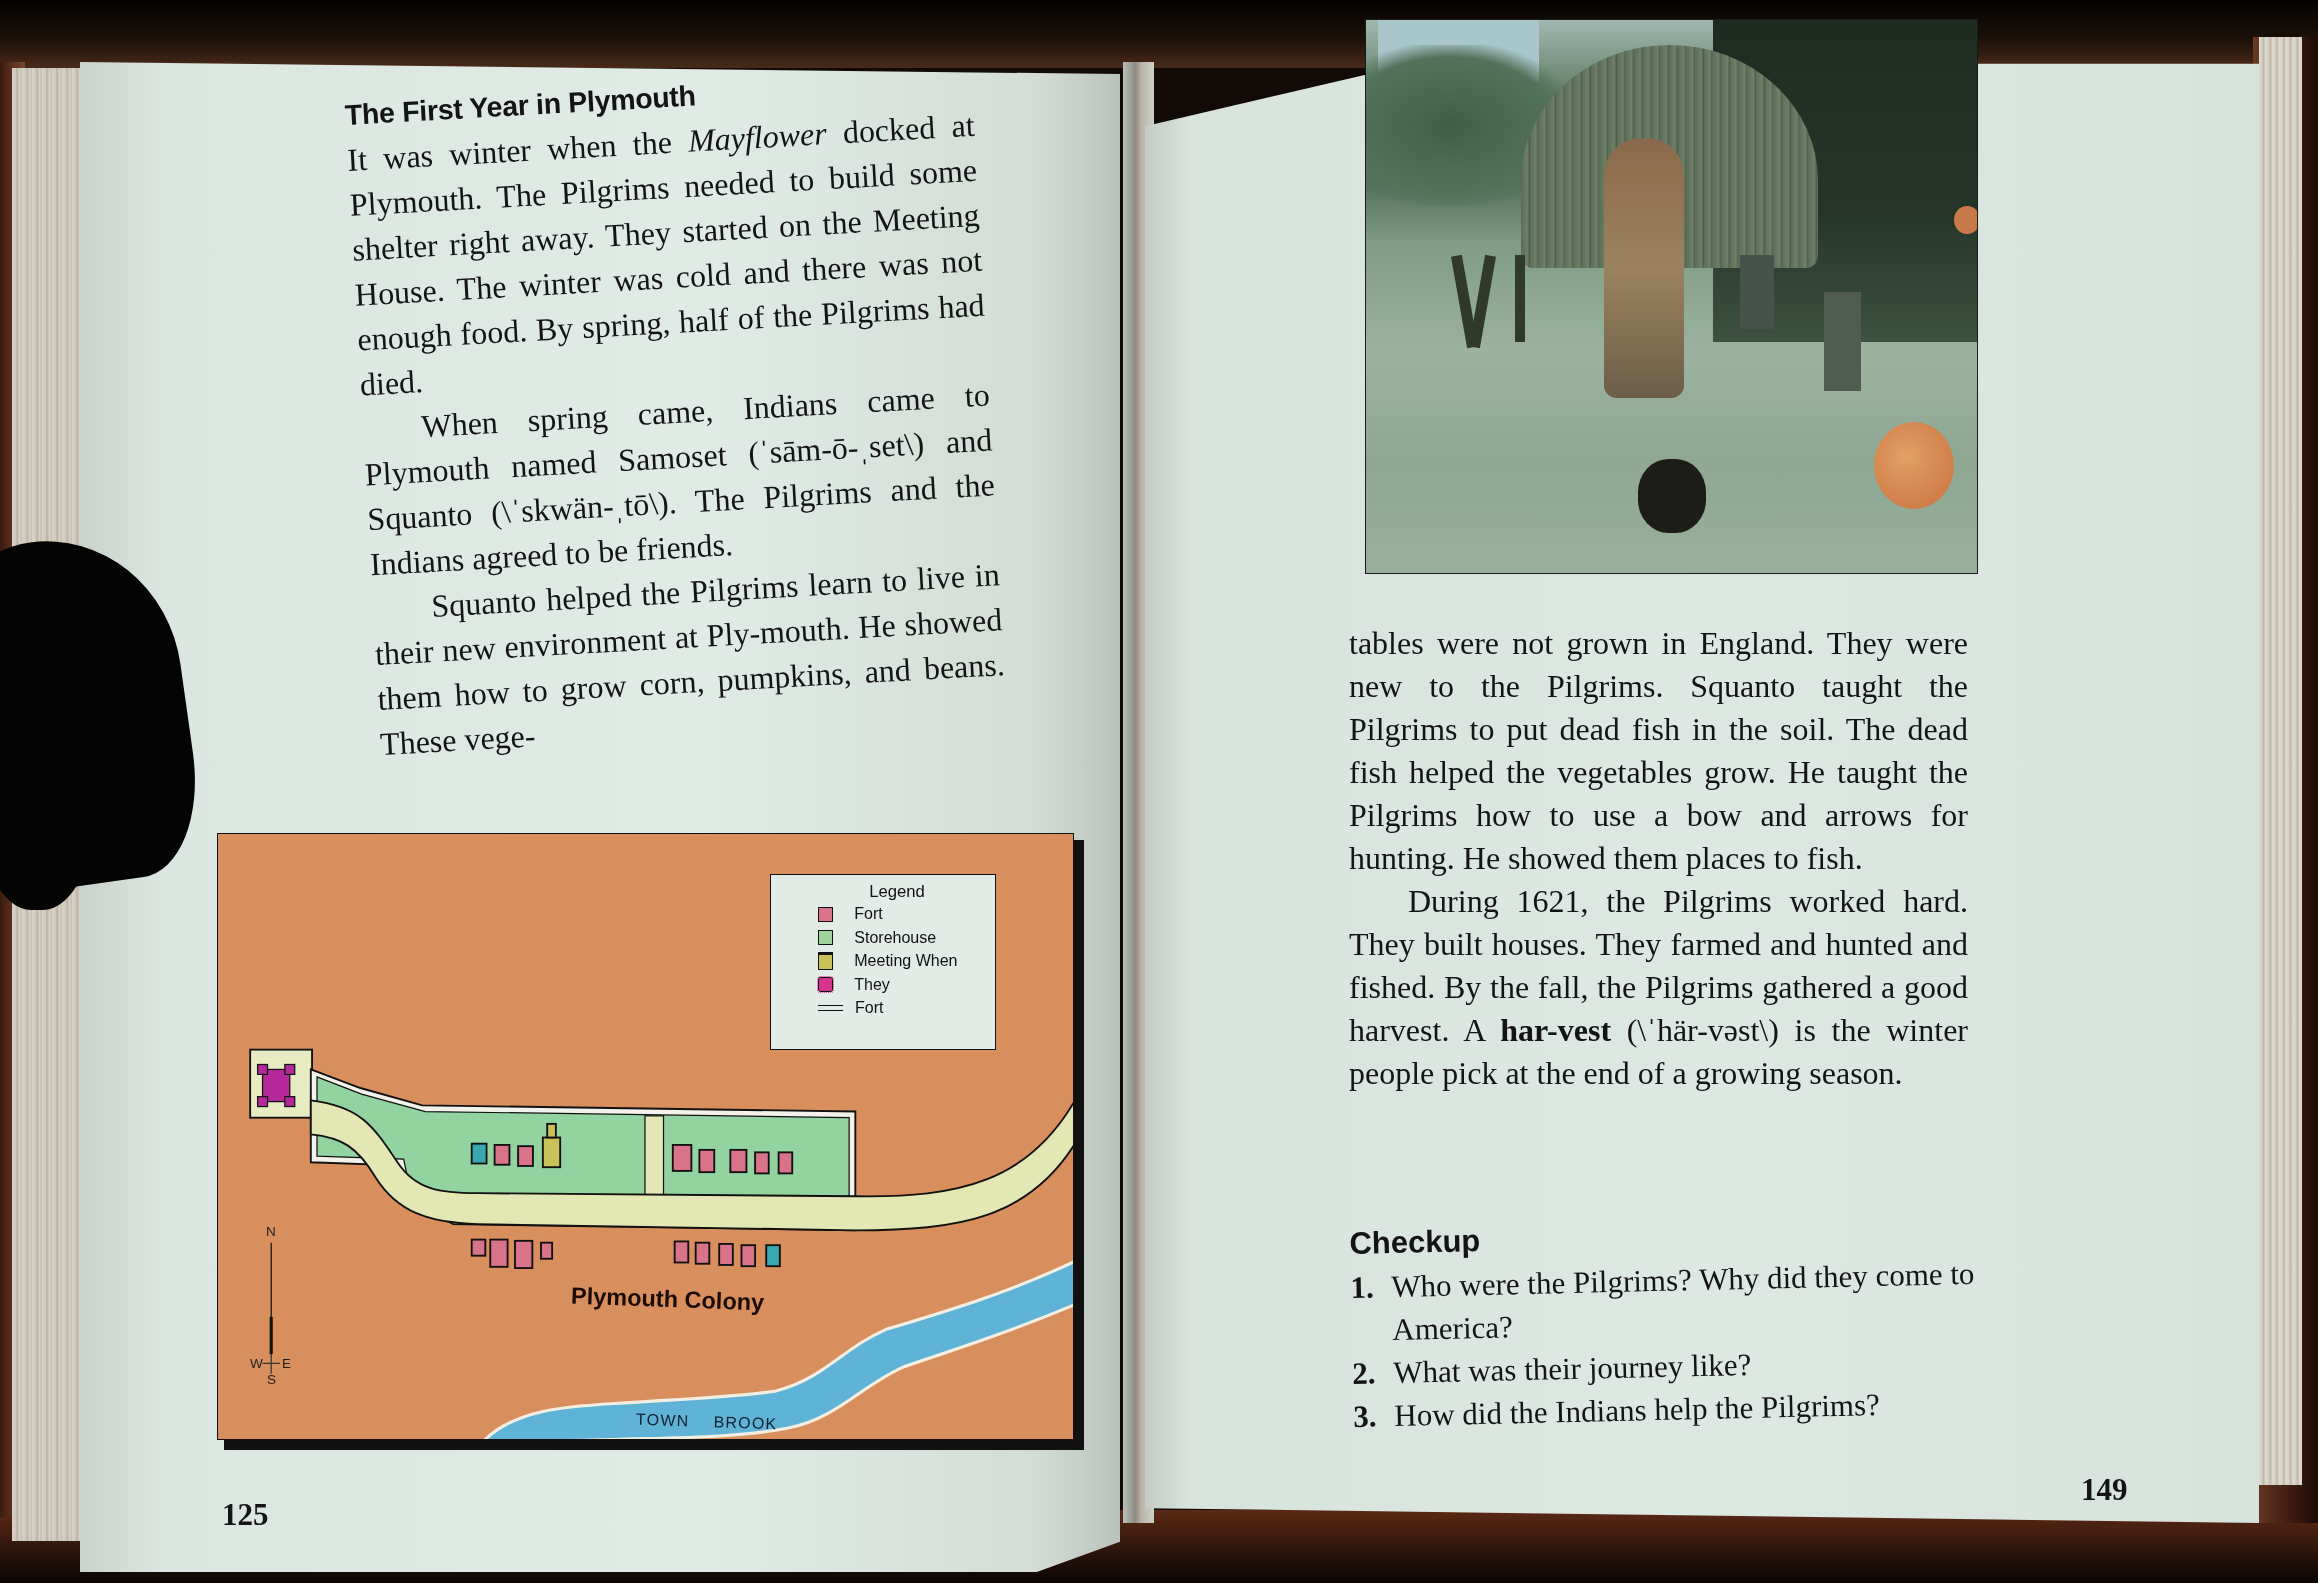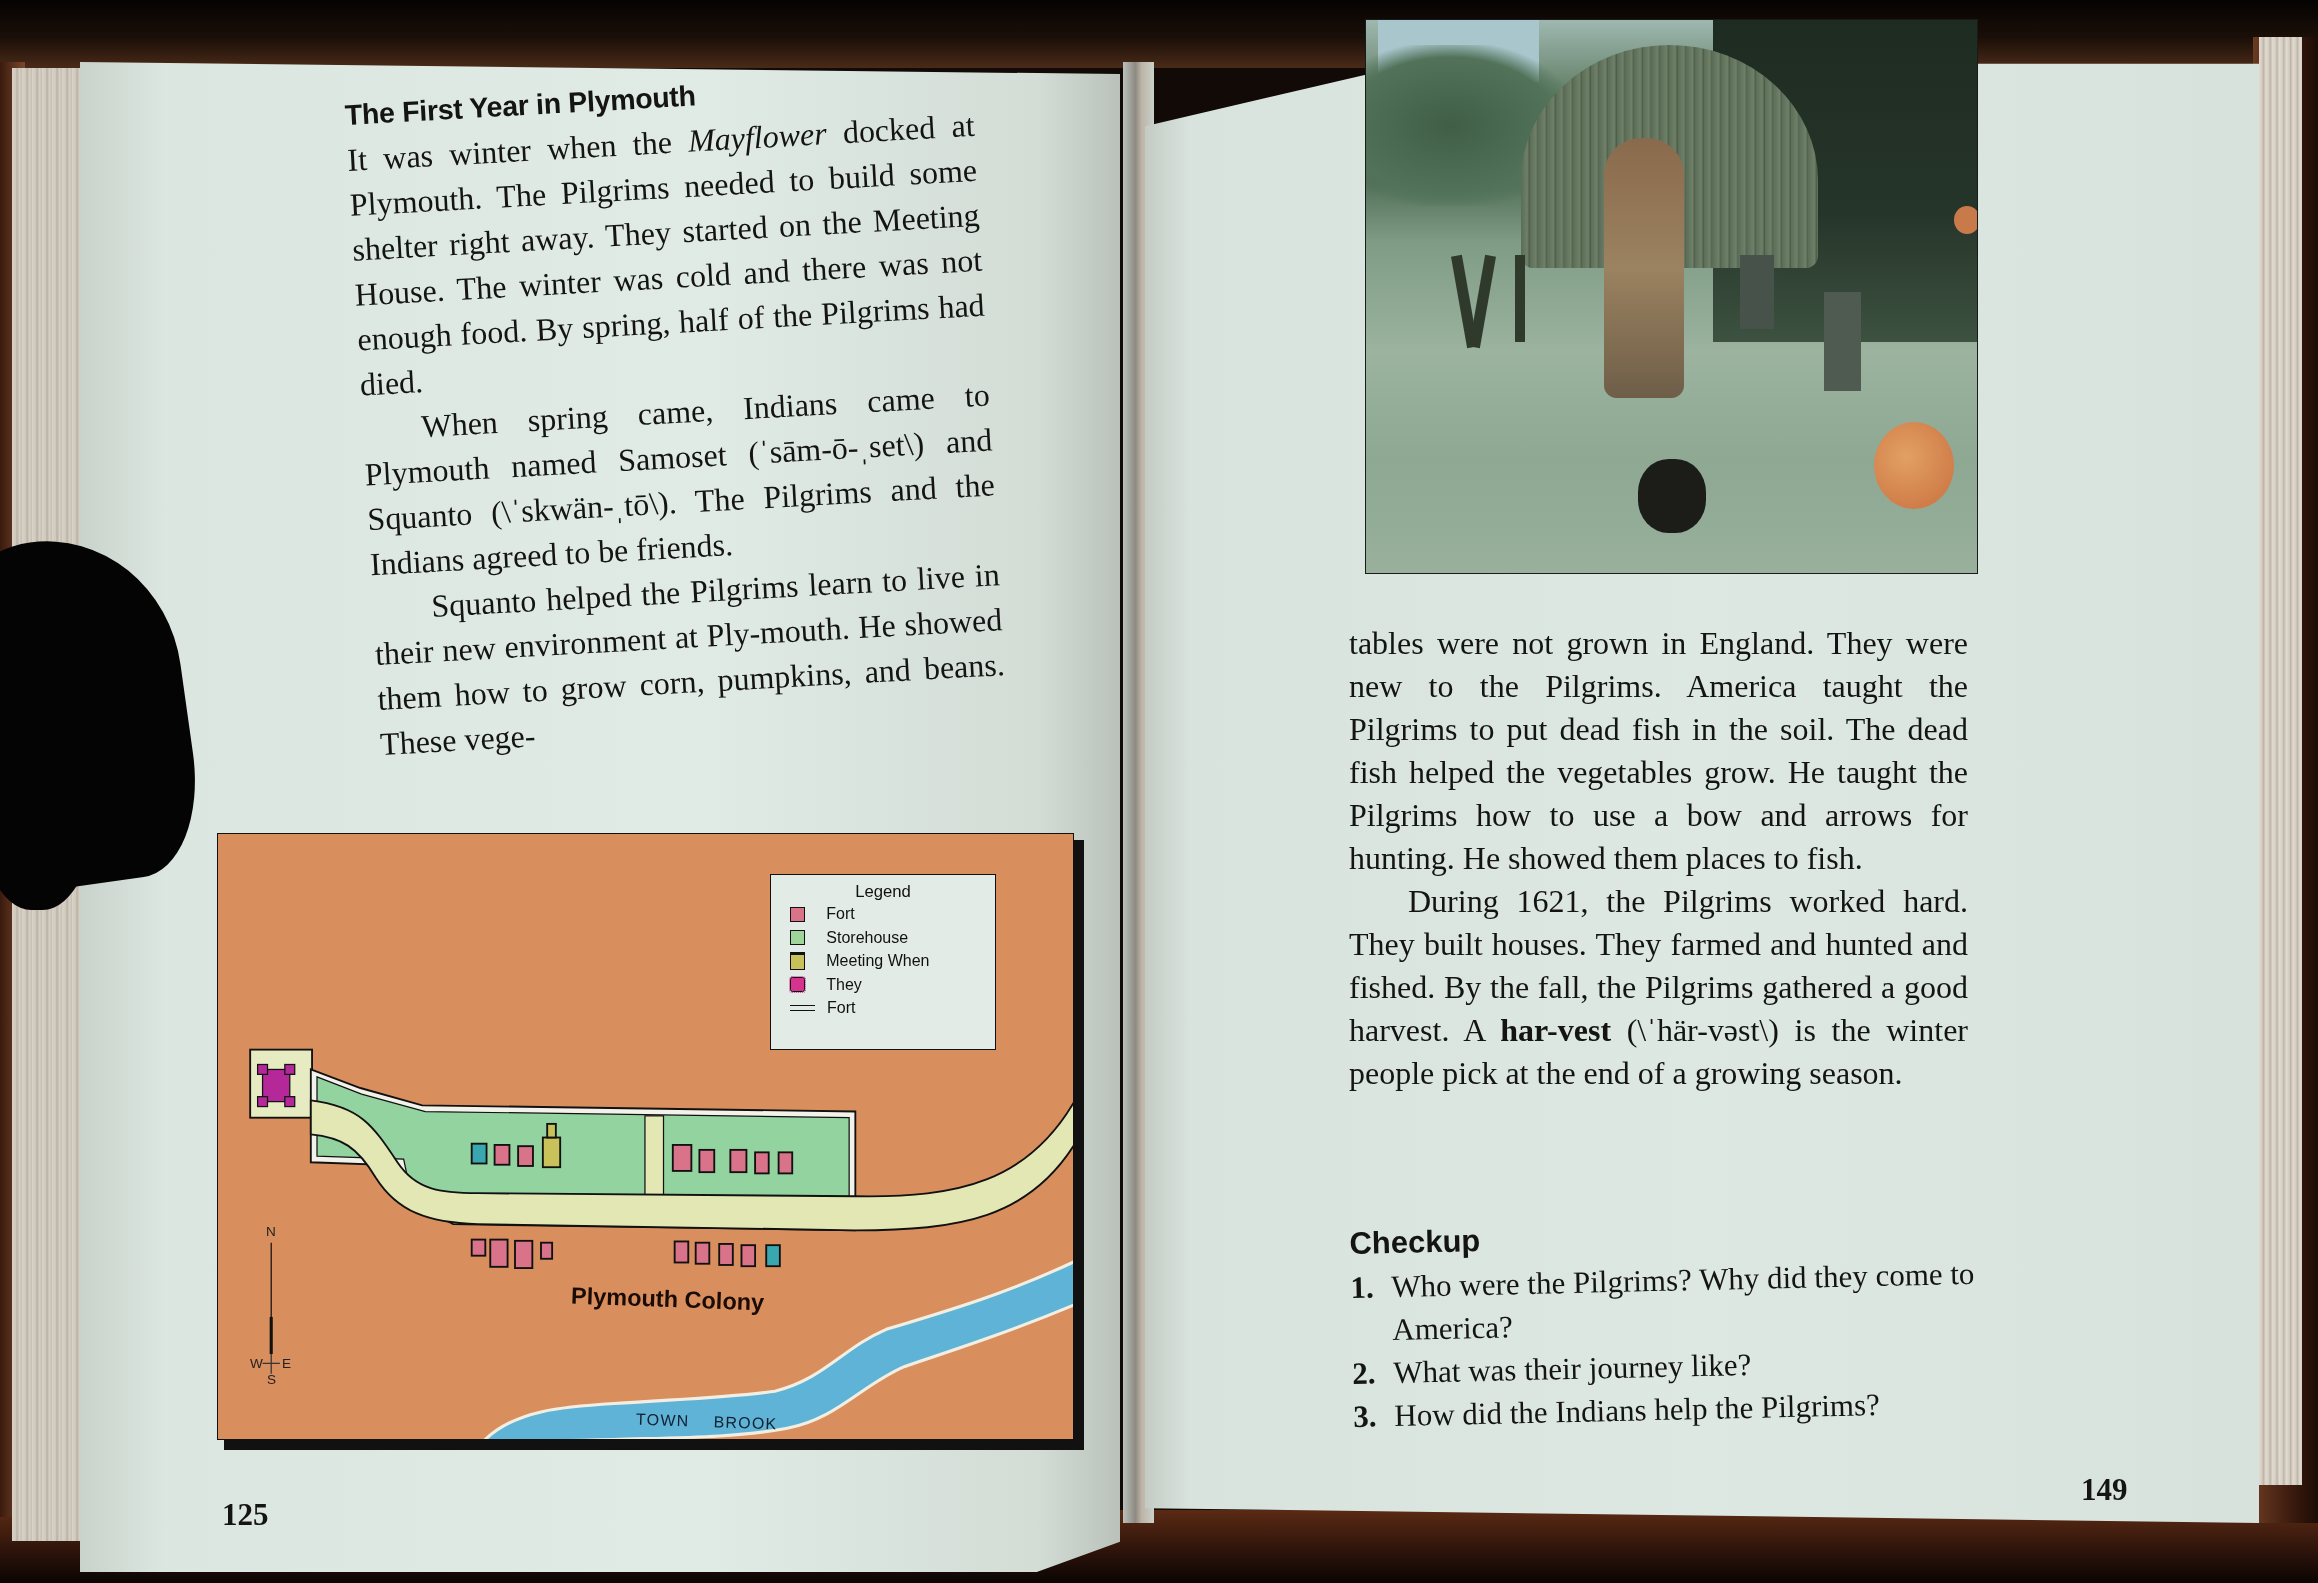--- a/index.html
+++ b/index.html
@@ -47,21 +47,21 @@
   .para i { font-style:italic; }
 
   
   .map-wrap { position:absolute; left:217px; top:833px; width:867px; height:616px; }
   .map-shadow { position:absolute; left:7.4px; top:7.4px; width:860px; height:610px; background:#111; }
   .map { position:absolute; left:0; top:0; width:857px; height:607px;
     background:#d98e5d; border:1.9px solid #111; box-sizing:border-box; overflow:hidden; }
   .map svg { position:absolute; left:0; top:0; }
   .legend { position:absolute; left:552px; top:40px; width:226px; height:176px;
     background:#e2ebe6; border:1.9px solid #111; box-sizing:border-box;
-    font-family:"Liberation Sans", "DejaVu Sans", sans-serif; color:#111; }
+    font-family:"Liberation Sans", "DejaVu Sans", sans-serif; color:#111;padding-left:28px; }
   .legend-title { text-align:center; font-size:16.7px; margin-top:7.4px; }
   .legend-item { display:flex; align-items:center; height:23.5px; padding-left:18.6px; font-size:16px; }
   .legend-swatch { width:15px; height:15px; border:1.2px solid #111; margin-right:21.7px; box-sizing:border-box; }
   .map-title { position:absolute; left:353px; top:452px; font-family:"Liberation Sans", "DejaVu Sans", sans-serif;
     font-weight:bold; font-size:23.5px; color:#1a0c05; transform:rotate(2deg); }
   .brook-label { position:absolute; left:418px; top:579px; font-family:"Liberation Sans","DejaVu Sans",sans-serif;
     font-size:16px; color:#102030; letter-spacing:1.2px; word-spacing:18.6px; transform:rotate(2deg); }
   .compass-label { position:absolute; font-family:"Liberation Sans","DejaVu Sans",sans-serif; font-size:13.6px; color:#222; }
 
   
@@ -232,21 +232,21 @@
   <div class="stake" style="left:111px;top:235px;width:11px;height:93px;transform:rotate(10deg)"></div>
   <div class="stake" style="left:149px;top:235px;width:10px;height:87px"></div>
   <div class="stake" style="left:374px;top:235px;width:34px;height:74px;background:#46524a"></div>
   <div class="stake" style="left:458px;top:272px;width:37px;height:99px;background:#4f5a50"></div>
   <div class="pot"></div>
   <div class="pumpkin-big"></div>
   <div class="pumpkin-small"></div>
 </div>
 
 <div class="right-text">
-  <p class="para">tables were not grown in England.  They were new to the Pilgrims.  America taught the Pilgrims to put dead fish in the soil. The dead fish helped the vegetables grow.  He taught the Pilgrims how to use a bow and arrows for hunting.  He showed them places to fish.</p>
+  <p class="para">tables were not grown in England.  They were new to the Pilgrims.  Squanto taught the Pilgrims to put dead fish in the soil. The dead fish helped the vegetables grow.  He taught the Pilgrims how to use a bow and arrows for hunting.  He showed them places to fish.</p>
   <p class="para"><span class="indent"></span><span>During 1621, the Pilgrims worked hard.  They built houses.  They farmed and hunted and fished.  By the fall, the Pilgrims gathered a good harvest.  A </span><b>har-vest</b><span> (\ˈhär-vəst\) is the winter people pick at the end of a growing season.</span></p>
 </div>
 
 <div class="checkup">
   <div class="checkup-title">Checkup</div>
   <div class="q">
     <span class="num">1.</span>
     <span>Who were the Pilgrims? Why did they come to America?</span>
   </div>
   <div class="q">

